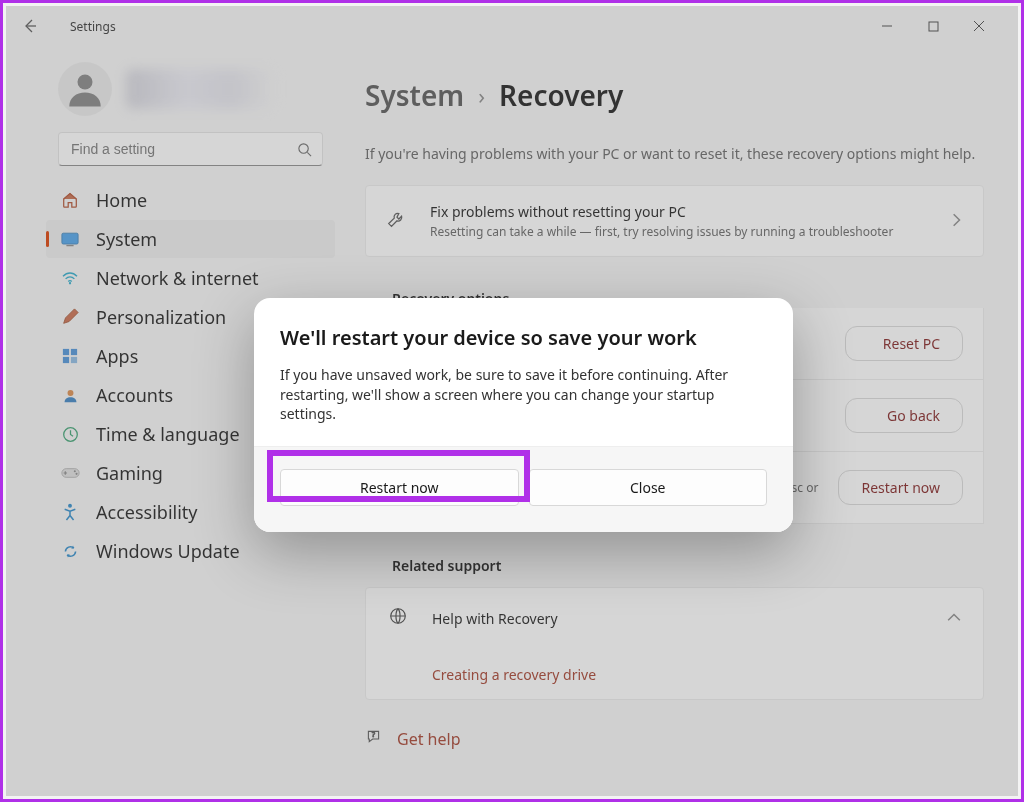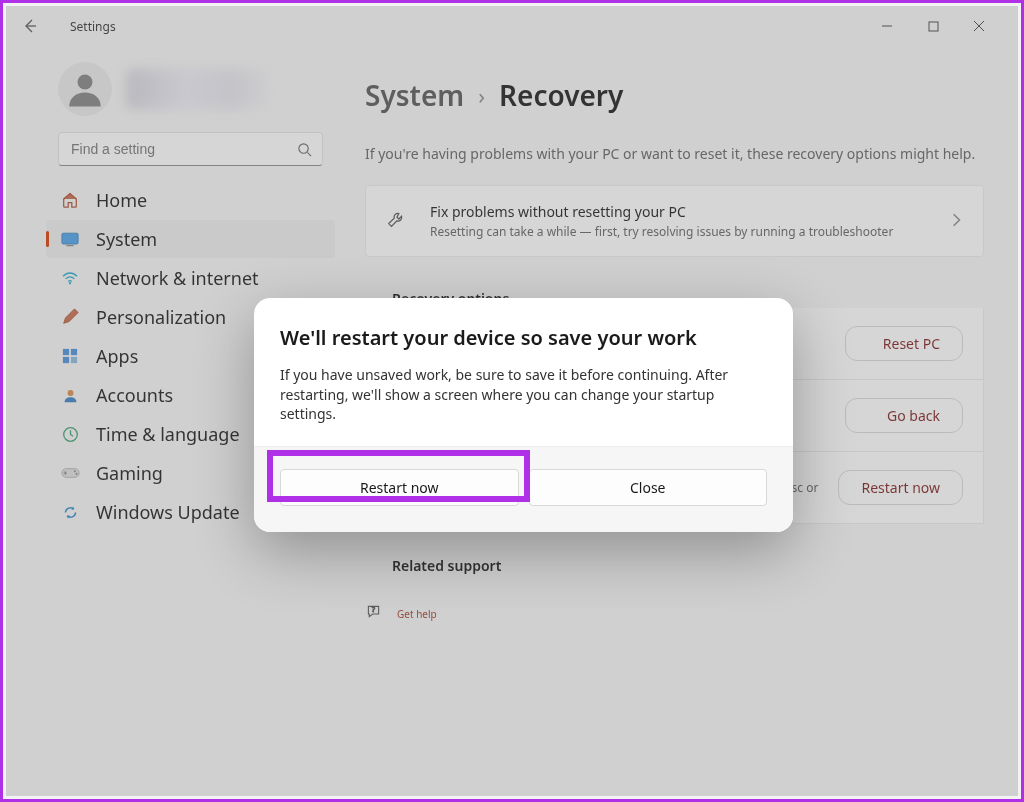--- a/index.html
+++ b/index.html
@@ -98,21 +98,21 @@
     margin-top:12px; padding:0;
   }
   .help-head { display:flex; align-items:center; padding:18px 22px; }
   .help-head .ci { width:22px; margin-right:22px; }
   .help-head .t1 { flex:1; font-size:14px; }
   .link-row { padding:14px 22px 14px 66px; }
   .link-row a { color:#a23c2a; text-decoration:none; font-size:14px; }
   .bottom-links { margin-top:22px; padding-bottom:20px; }
   .bl-row { display:flex; align-items:center; gap:14px; padding:6px 0; }
   .bl-row .ico { width:18px; color:#555; }
-  .bl-row a { color:#a23c2a; text-decoration:none; font-size:10px; }
+  .bl-row a { color:#a23c2a; text-decoration:none; font-size:16px; }
 
   
   .scrim {
     position:absolute; inset:0; background:rgba(120,120,120,0.28);
   }
   .modal {
     position:absolute; left:248px; top:292px; width:539px;
     background:#fff; border-radius:16px;
     box-shadow:0 20px 60px rgba(0,0,0,0.30);
     overflow:hidden;
@@ -254,20 +254,29 @@
                 <rect x="1" y="3" width="20" height="10" rx="5" fill="#ddd" stroke="#aaa"></rect>
                 <circle cx="16" cy="6" r="1.2" fill="#888"></circle>
                 <circle cx="18" cy="9" r="1.2" fill="#888"></circle>
                 <path d="M5 6v4M3 8h4" stroke="#888" stroke-width="1.4"></path>
               </svg>
             </span>
             <span>Gaming</span>
           </div>
         <div class="nav-item">
             <span class="nav-icon">
+              <svg width="16" height="18" viewBox="0 0 18 20">
+                <circle cx="9" cy="3" r="2.2" fill="#2a88c8"></circle>
+                <path d="M3 7l6 2 6-2M9 9v5m-4 5l4-5 4 5" stroke="#2a88c8" stroke-width="1.7" fill="none"></path>
+              </svg>
+            </span>
+            <span>Accessibility</span>
+          </div>
+        <div class="nav-item">
+            <span class="nav-icon">
               <svg width="17" height="17" viewBox="0 0 20 20">
                 <path d="M4 10a6 6 0 0 1 10-4M16 10a6 6 0 0 1-10 4" fill="none" stroke="#2a88c8" stroke-width="1.8"></path>
                 <path d="M13 3l1 3-3 1M7 17l-1-3 3-1" fill="#2a88c8"></path>
               </svg>
             </span>
             <span>Windows Update</span>
           </div>
       </div>
     </div>
 
@@ -301,20 +310,35 @@
       <div class="option-row">
         <div class="opt-text"></div>
         <div class="btn">Go back</div>
       </div>
       <div class="option-row">
         <div class="opt-text">disc or</div>
         <div class="btn">Restart now</div>
       </div>
 
       <div class="section-title">Related support</div>
+      <div class="help-card">
+        <div class="help-head">
+          <span class="ci"><svg width="20" height="20" viewBox="0 0 22 22" fill="none" stroke="#444" stroke-width="1.3">
+                <circle cx="11" cy="11" r="8"></circle>
+                <path d="M3 11h16M11 3c3 3 3 13 0 16M11 3c-3 3-3 13 0 16"></path>
+              </svg></span>
+          <span class="t1">Help with Recovery</span>
+          <span class="chev"><svg width="14" height="14" viewBox="0 0 12 12">
+                <path d="M1 8l5-5 5 5" fill="none" stroke="#888" stroke-width="1.3"></path>
+              </svg></span>
+        </div>
+        <div class="link-row">
+          <a href="#">Creating a recovery drive</a>
+        </div>
+      </div>
 
       <div class="bottom-links">
         <div class="bl-row">
           <span class="ico"><svg width="17" height="17" viewBox="0 0 20 20" fill="none" stroke="#555" stroke-width="1.3">
                 <path d="M4 4h12v9H9l-4 3v-3H4z"></path>
                 <text x="10" y="11" font-size="8" fill="#555" text-anchor="middle">?</text>
               </svg></span>
           <a href="#">Get help</a>
         </div>
       </div>

